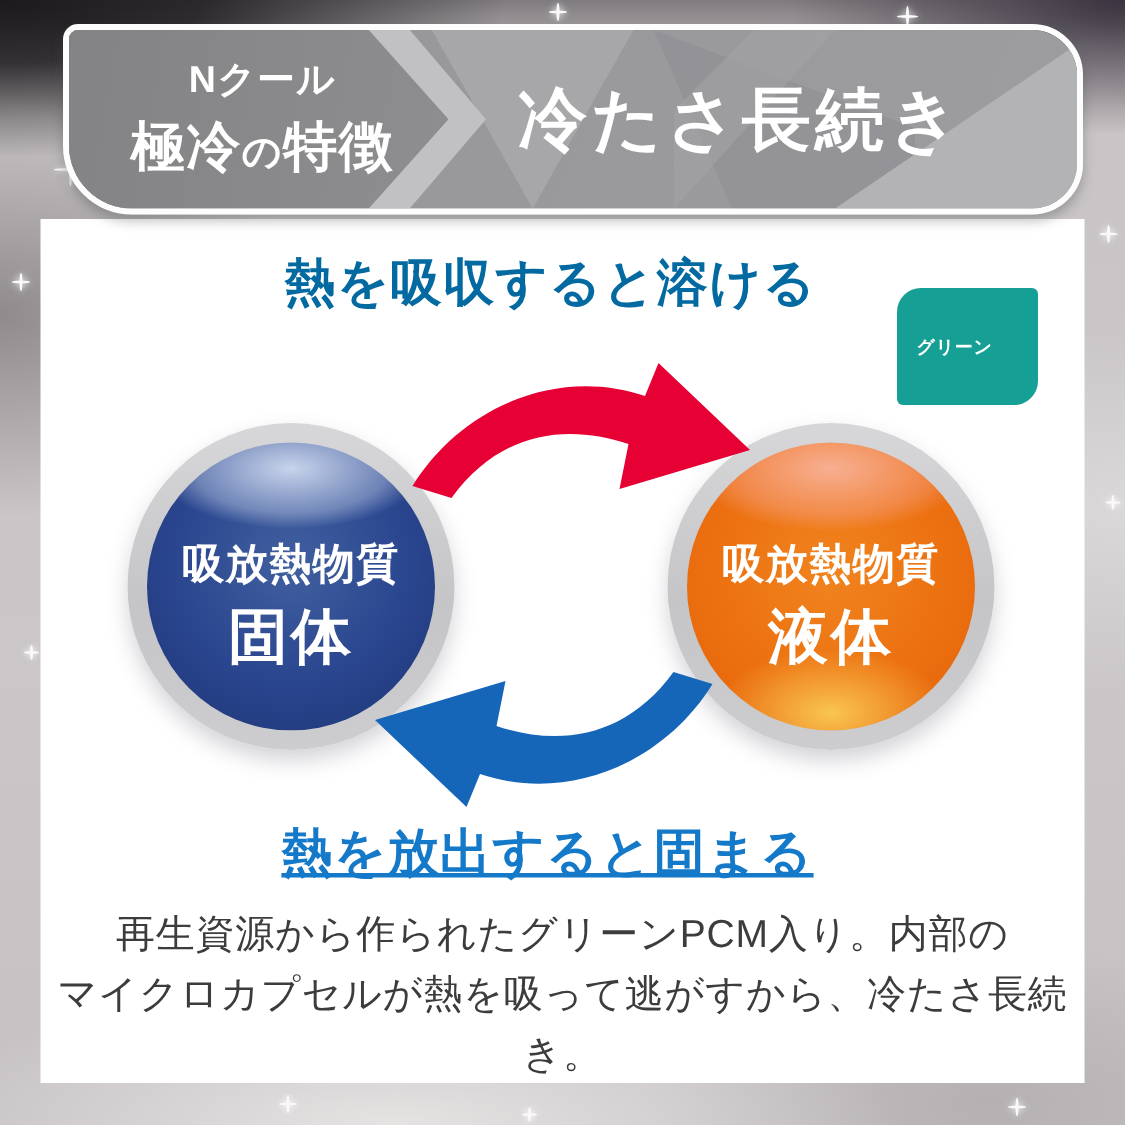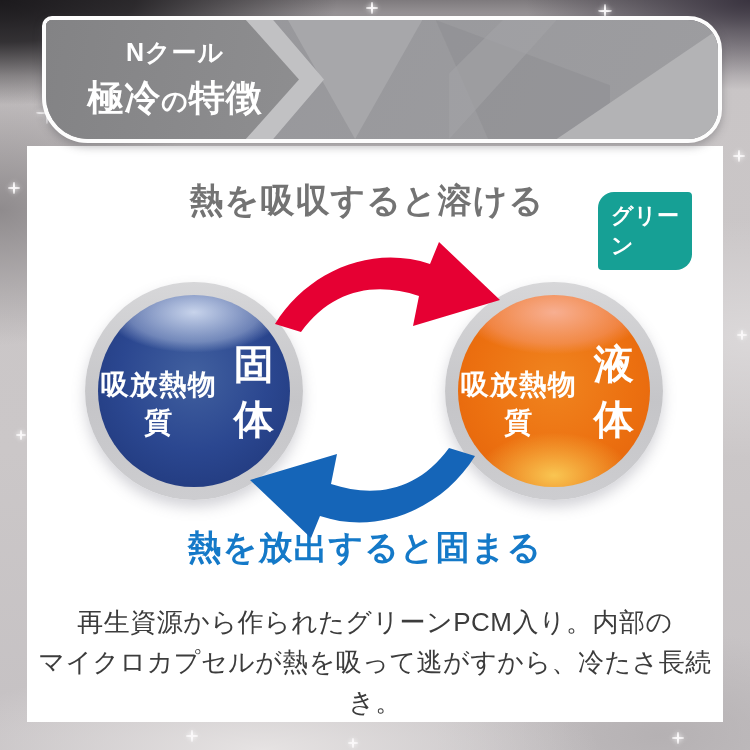--- a/index.html
+++ b/index.html
@@ -46,38 +46,38 @@
   .hdr-content { position:absolute; inset:0; display:flex; align-items:center; color:#ffffff; }
   .hdr-left { width:258px; display:flex; flex-direction:column; align-items:center; justify-content:center; }
   .tag1 { font-size:25px; font-weight:700; letter-spacing:1px; margin-bottom:5px; }
   .tag2 { font-size:36px; font-weight:700; letter-spacing:1px;text-align:right; }
   .tag2 .small { font-size:26px; }
   .hdr-title { flex:1; text-align:center; font-size:46px; font-weight:700;
     letter-spacing:3px; padding-right:34px; }
 
   
   .caption { position:absolute; font-weight:700; font-size:34px; letter-spacing:1px; text-align:center; }
-  .caption.red  { left:20px; top:32px; width:640px; color:#737373; }
-  .caption.blue { left:0;   top:379px; width:676px; color:#1479c8; }
+  .caption.red  { left:20px; top:20px; width:640px; color:#0369a1; }
+  .caption.blue { left:0;   top:400px; width:676px; color:#1479c8;text-decoration:underline; }
 
   
   .badge { position:absolute; left:571px; top:46px; width:94px; height:78px;
     background:#16a095; border-radius:16px 4px 16px 4px; color:#ffffff;
     display:flex; flex-direction:column; justify-content:center; padding-left:13px; }
-  .badge .b1 { font-size:22px; font-weight:700; letter-spacing:0.5px; }
+  .badge .b1 { font-size:12px; font-weight:700; letter-spacing:0.5px; }
   .badge .b2 { font-size:27px; font-weight:700; line-height:28px; }
 
   
   .orb { position:absolute; width:218px; height:218px; border-radius:50%;
     background:linear-gradient(180deg,#d7d7d9 0%,#c5c5c8 55%,#cdcdd0 100%);
     box-shadow:0 7px 14px rgba(110,110,125,0.30); }
   .orb-solid  { left:58px;  top:136px; }
   .orb-liquid { left:418px; top:136px; }
   .sphere { position:absolute; inset:13px; border-radius:50%;
-    display:flex; flex-direction:row; align-items:center; justify-content:center;
+    display:flex; flex-direction:column; align-items:center; justify-content:center;
     color:#ffffff; text-align:center; }
   .sphere-blue { background:
       radial-gradient(ellipse 62% 28% at 50% 9%, rgba(208,219,240,0.95) 0%, rgba(190,203,230,0.45) 55%, rgba(190,203,230,0) 75%),
       radial-gradient(circle at 50% 42%, #41609f 0%, #2b4790 50%, #1d3476 100%); }
   .sphere-orange { background:
       radial-gradient(ellipse 62% 28% at 50% 9%, rgba(248,178,152,0.95) 0%, rgba(247,160,130,0.45) 58%, rgba(247,160,130,0) 78%),
       radial-gradient(ellipse 58% 32% at 50% 94%, rgba(250,202,85,0.95) 0%, rgba(250,202,85,0) 70%),
       radial-gradient(circle at 50% 45%, #f0841f 0%, #ec7010 55%, #e2610a 100%); }
   .orb-top { font-size:28px; font-weight:700; letter-spacing:1px; margin-top:26px; }
   .orb-main { font-size:40px; font-weight:700; letter-spacing:2px; margin-top:2px; }
@@ -157,16 +157,17 @@
     <div class="hdr-layer facet2"></div>
     <div class="hdr-layer facet4"></div>
     <div class="hdr-layer facet3"></div>
     <div class="hdr-layer chevron-light"></div>
     <div class="hdr-layer dark-left"></div>
     <div class="hdr-content">
       <div class="hdr-left">
         <div class="tag1">Nクール</div>
         <div class="tag2"><span>極冷</span><span class="small">の</span><span>特徴</span></div>
       </div>
+      <div class="hdr-title">冷たさ長続き</div>
     </div>
   </div>
 
 </div>
 
 </body></html>

